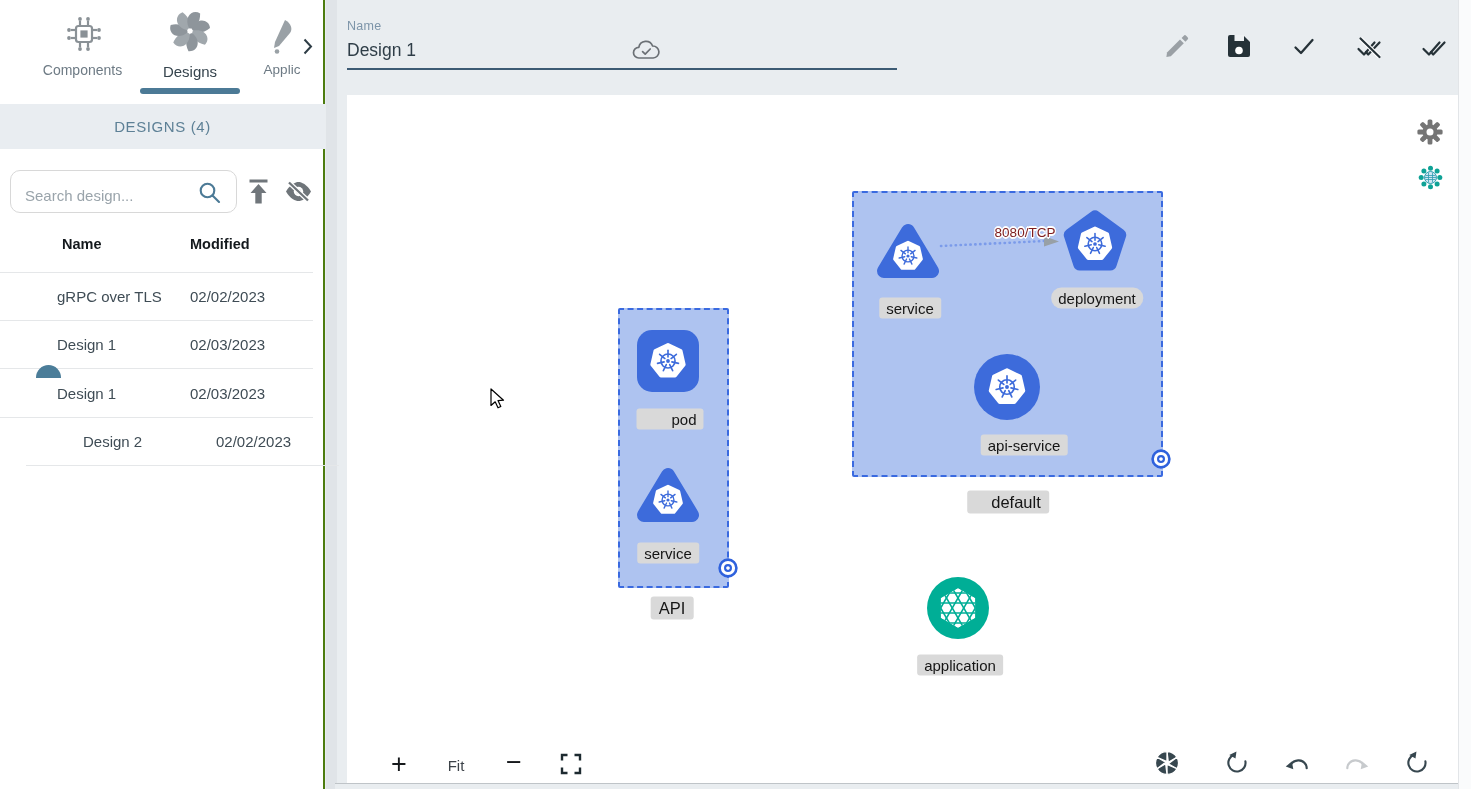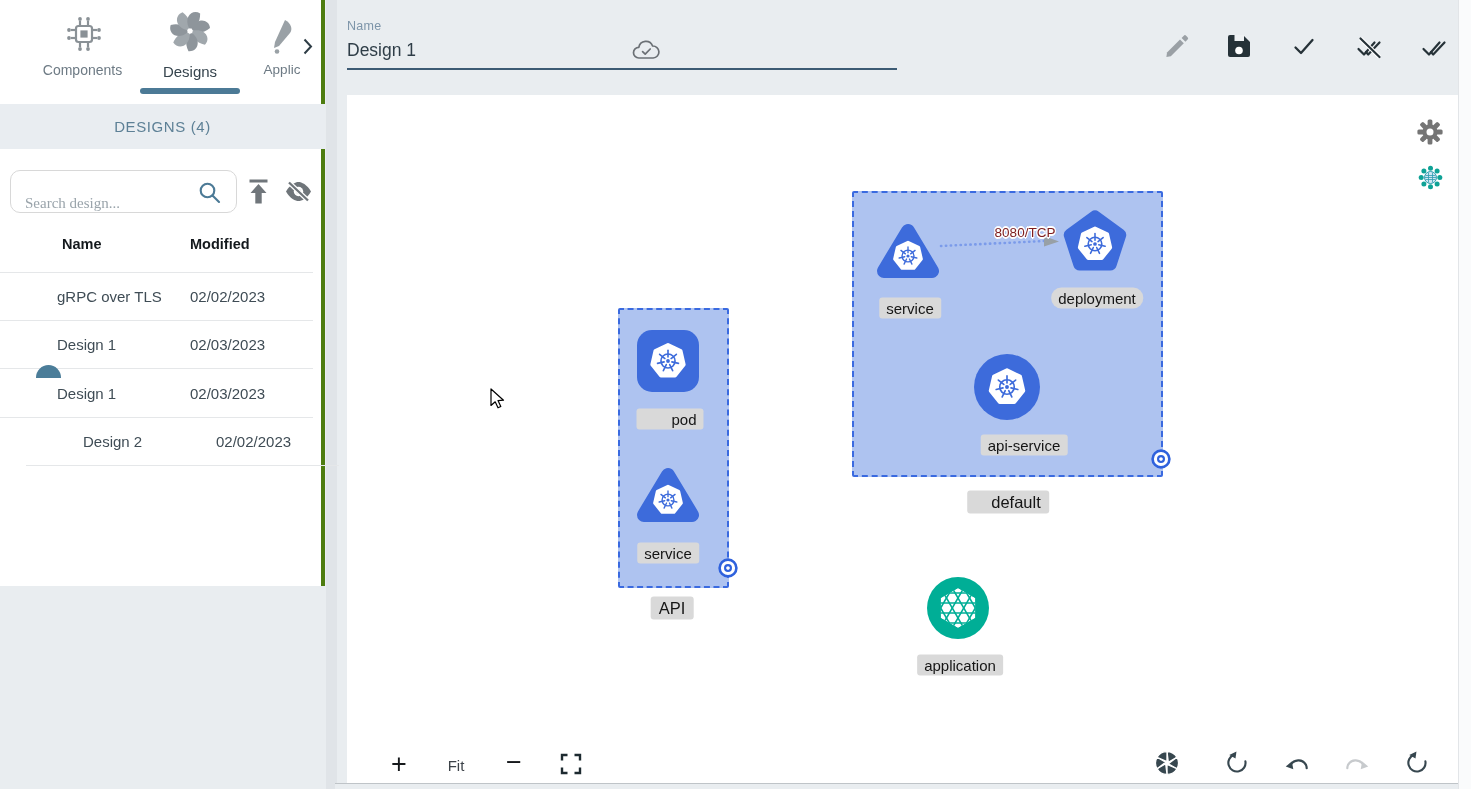--- a/index.html
+++ b/index.html
@@ -6,30 +6,30 @@
   html,body { background:#e9edf0; }
   #root {
     position: relative; width: 1471px; height: 789px;
     background: #e9edf0; overflow: hidden;
     font-family: "Liberation Sans", sans-serif; color: #37474f;
   }
   svg { display: block; }
   .abs { position: absolute; }
 
   
-  .sidebar { position:absolute; left:0; top:0; width:325px; height:586px; background:#fff; border-right:4px solid #4d7c0f; z-index:5; }
+  .sidebar { position:absolute; left:0; top:0; width:325px; height:789px; background:#fff; border-right:2px solid #4d7c0f; z-index:5; }
   .sidebar-scrolltrack { position:absolute; left:326px; top:0; width:11px; height:789px; background:#e0e4e8; z-index:4; }
   .tab { position:absolute; top:0; text-align:center; cursor:pointer; }
   .tab .tlabel { font-size:14px; color:#6d7a84; }
   .tab.active .tlabel { color:#36444d; font-size:15px; }
   .tab-underline { position:absolute; left:140px; top:88px; width:100px; height:6px; border-radius:4px; background:#4c7a96; }
   .section-band { position:absolute; left:0; top:104px; width:325px; height:45px; background:#e9edf1;
     line-height:45px; text-align:center; font-size:15px; color:#5d8096; letter-spacing:0.6px; }
   .searchbox { position:absolute; left:10px; top:170px; width:227px; height:43px; border:1px solid #d8d8d8; border-radius:10px; background:#fff; }
-  .searchbox input { position:absolute; left:14px; top:12px; width:170px; height:41px; border:none; outline:none; font-size:15px; color:#6f7a82; font-family:Liberation Serif, serif; background:transparent; }
+  .searchbox input { position:absolute; left:14px; top:4px; width:170px; height:41px; border:none; outline:none; font-size:15px; color:#6f7a82; font-family:Liberation Sans, sans-serif; background:transparent; }
   .searchbox input::placeholder { color:#9aa4ab; }
   .thead { position:absolute; top:236px; font-size:14.5px; font-weight:bold; color:#14191d; }
   .tdiv { position:absolute; left:0; width:313px; height:1px; background:#e5e7e9; }
   .trow { position:absolute; left:0; width:313px; height:48px; line-height:48px; border-bottom:1px solid #e5e7e9; font-size:15px; color:#3f4c55; cursor:pointer; }
   .trow .nm { position:absolute; left:57px; }
   .trow .dt { position:absolute; left:190px; }
   .half-fab { position:absolute; left:36px; top:365px; width:25px; height:13px; background:#4b7d99; border-radius:13px 13px 0 0; z-index:6; }
 
   
   .name-label { position:absolute; left:347px; top:19px; font-size:12.5px; color:#7d95a9; letter-spacing:0.3px; }

